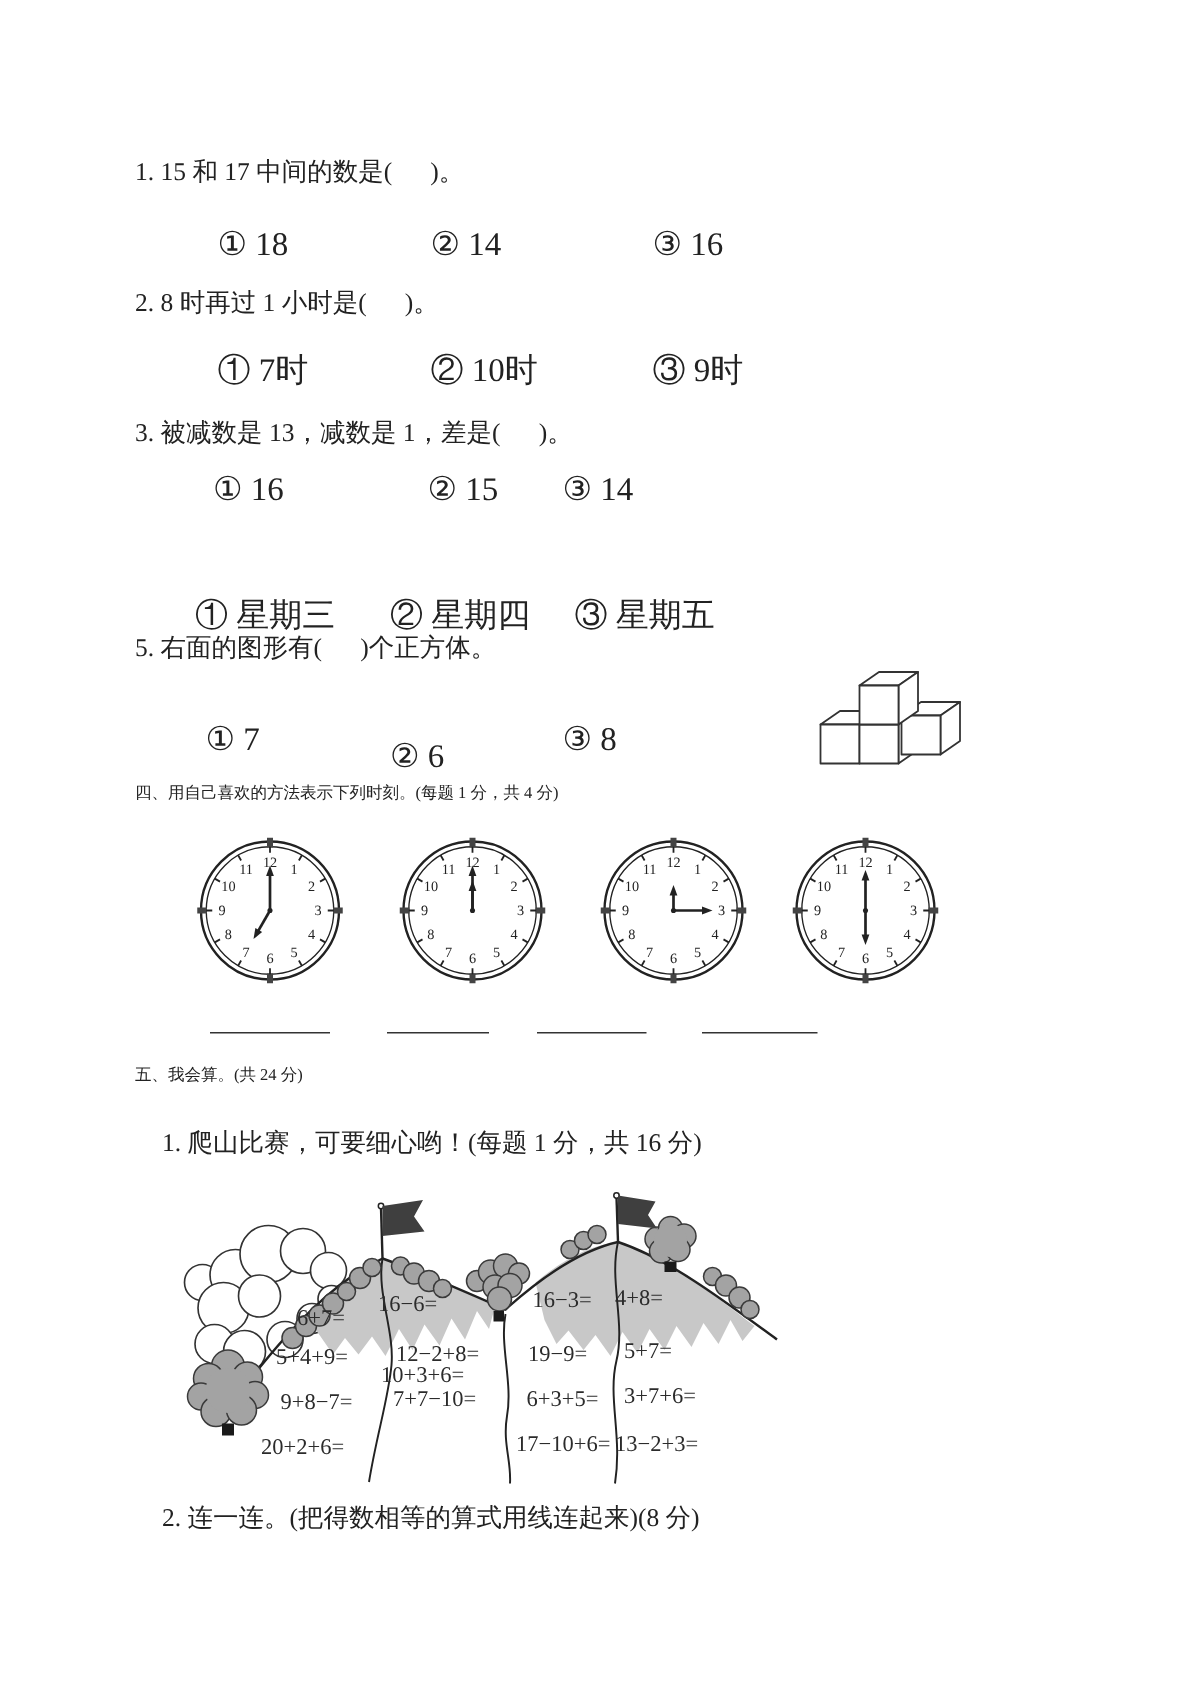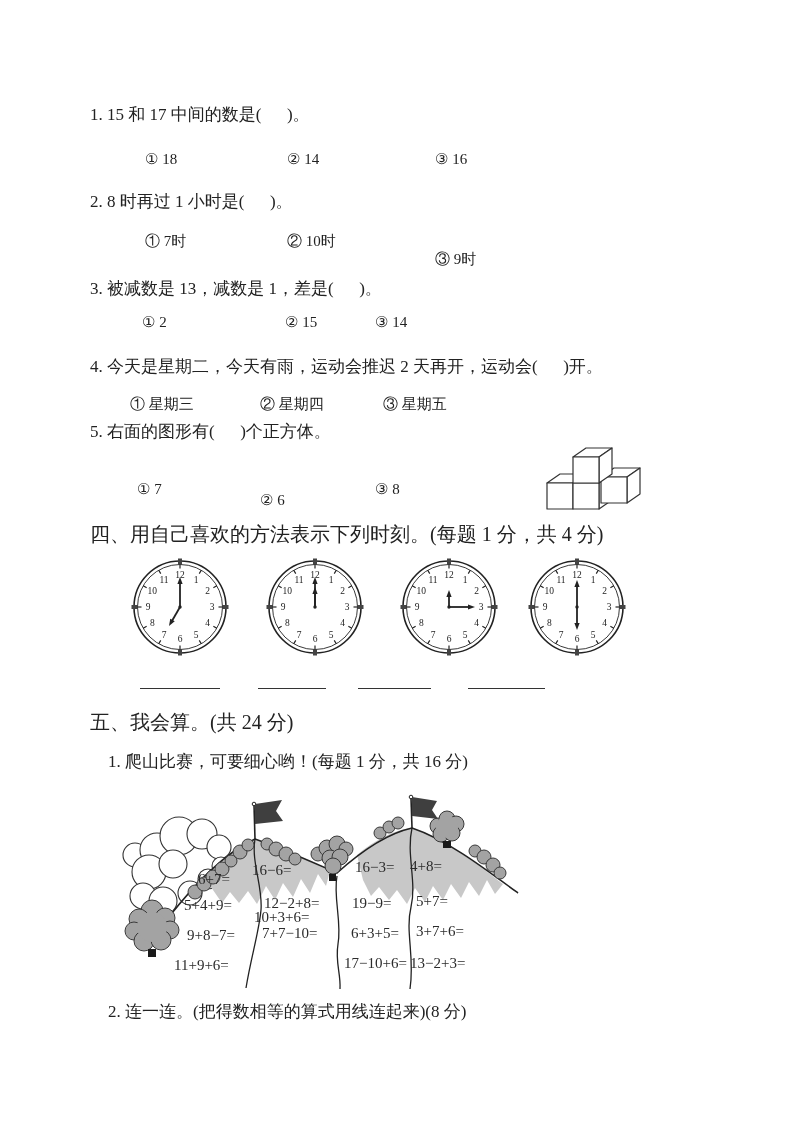--- a/index.html
+++ b/index.html
@@ -1,49 +1,48 @@
 <!DOCTYPE html>
 <html><head>
 <meta charset="utf-8">
 <style>
   html,body{margin:0;padding:0;background:#9a9a9a;}
   #page{
     position:relative;width:793px;height:1122px;margin:0 auto;background:#ffffff;
     font-family:"Liberation Serif","DejaVu Serif",serif;color:#222;overflow:hidden;
   }
   .q{position:absolute;left:90px;font-size:17px;white-space:pre;}
-  .opt{position:absolute;font-size:15px;white-space:pre;}
-  .hdr{position:absolute;left:90px;font-size:20px;white-space:pre;}
+  .opt{position:absolute;font-size:22px;white-space:pre;}
+  .hdr{position:absolute;left:90px;font-size:11px;white-space:pre;}
   .sub{position:absolute;left:108px;font-size:17px;white-space:pre;}
   .blank{position:absolute;height:12px;border-bottom:1.4px solid #333;}
   .expr{position:absolute;font-size:15px;white-space:pre;color:#2b2b2b;}
   svg{position:absolute;display:block;}
   .clock{width:100px;height:100px;top:557px;}
 </style>
 </head>
 <body>
 
 <div id="page">
 
   <div class="q" style="top:103px">1. 15 和 17 中间的数是(      )。</div>
   <span class="opt" style="left:145px;top:150px">① 18</span>
   <span class="opt" style="left:287px;top:150px">② 14</span>
   <span class="opt" style="left:435px;top:150px">③ 16</span>
 
   <div class="q" style="top:190px">2. 8 时再过 1 小时是(      )。</div>
   <span class="opt" style="left:145px;top:232px">① 7时</span>
   <span class="opt" style="left:287px;top:232px">② 10时</span>
-  <span class="opt" style="left:435px;top:250px">③ 9时</span>
+  <span class="opt" style="left:435px;top:232px">③ 9时</span>
 
   <div class="q" style="top:277px">3. 被减数是 13，减数是 1，差是(      )。</div>
-  <span class="opt" style="left:142px;top:313px">① 2</span>
+  <span class="opt" style="left:142px;top:313px">① 16</span>
   <span class="opt" style="left:285px;top:313px">② 15</span>
   <span class="opt" style="left:375px;top:313px">③ 14</span>
 
-  <div class="q" style="top:355px">4. 今天是星期二，今天有雨，运动会推迟 2 天再开，运动会(      )开。</div>
   <span class="opt" style="left:130px;top:395px">① 星期三</span>
   <span class="opt" style="left:260px;top:395px">② 星期四</span>
   <span class="opt" style="left:383px;top:395px">③ 星期五</span>
 
   <div class="q" style="top:420px">5. 右面的图形有(      )个正方体。</div>
   <span class="opt" style="left:137px;top:480px">① 7</span>
   <span class="opt" style="left:260px;top:491px">② 6</span>
   <span class="opt" style="left:375px;top:480px">③ 8</span>
 
   <svg style="left:543px;top:436px" width="112" height="78" viewBox="0 0 112 78">
@@ -314,21 +313,21 @@
       <polygon points="150,12 177,8 171,19 178,29 150,32" fill="#3f3f3f"></polygon>
       <line x1="307" y1="36" x2="306" y2="6" stroke="#222" stroke-width="1.6"></line>
       <circle cx="306" cy="5" r="1.8" fill="#fff" stroke="#222" stroke-width="1"></circle>
       <polygon points="307,5 332,9 327,18 333,27 307,24" fill="#3f3f3f"></polygon>
     </g>
   </svg>
 
   <span class="expr" style="left:198px;top:871px">6+7=</span>
   <span class="expr" style="left:184px;top:897px">5+4+9=</span>
   <span class="expr" style="left:187px;top:927px">9+8−7=</span>
-  <span class="expr" style="left:174px;top:957px">11+9+6=</span>
+  <span class="expr" style="left:174px;top:957px">20+2+6=</span>
 
   <span class="expr" style="left:252px;top:862px">16−6=</span>
   <span class="expr" style="left:264px;top:895px">12−2+8=</span>
   <span class="expr" style="left:262px;top:925px">7+7−10=</span>
   <span class="expr" style="left:254px;top:909px">10+3+6=</span>
 
   <span class="expr" style="left:355px;top:859px">16−3=</span>
   <span class="expr" style="left:352px;top:895px">19−9=</span>
   <span class="expr" style="left:351px;top:925px">6+3+5=</span>
   <span class="expr" style="left:344px;top:955px">17−10+6=</span>

